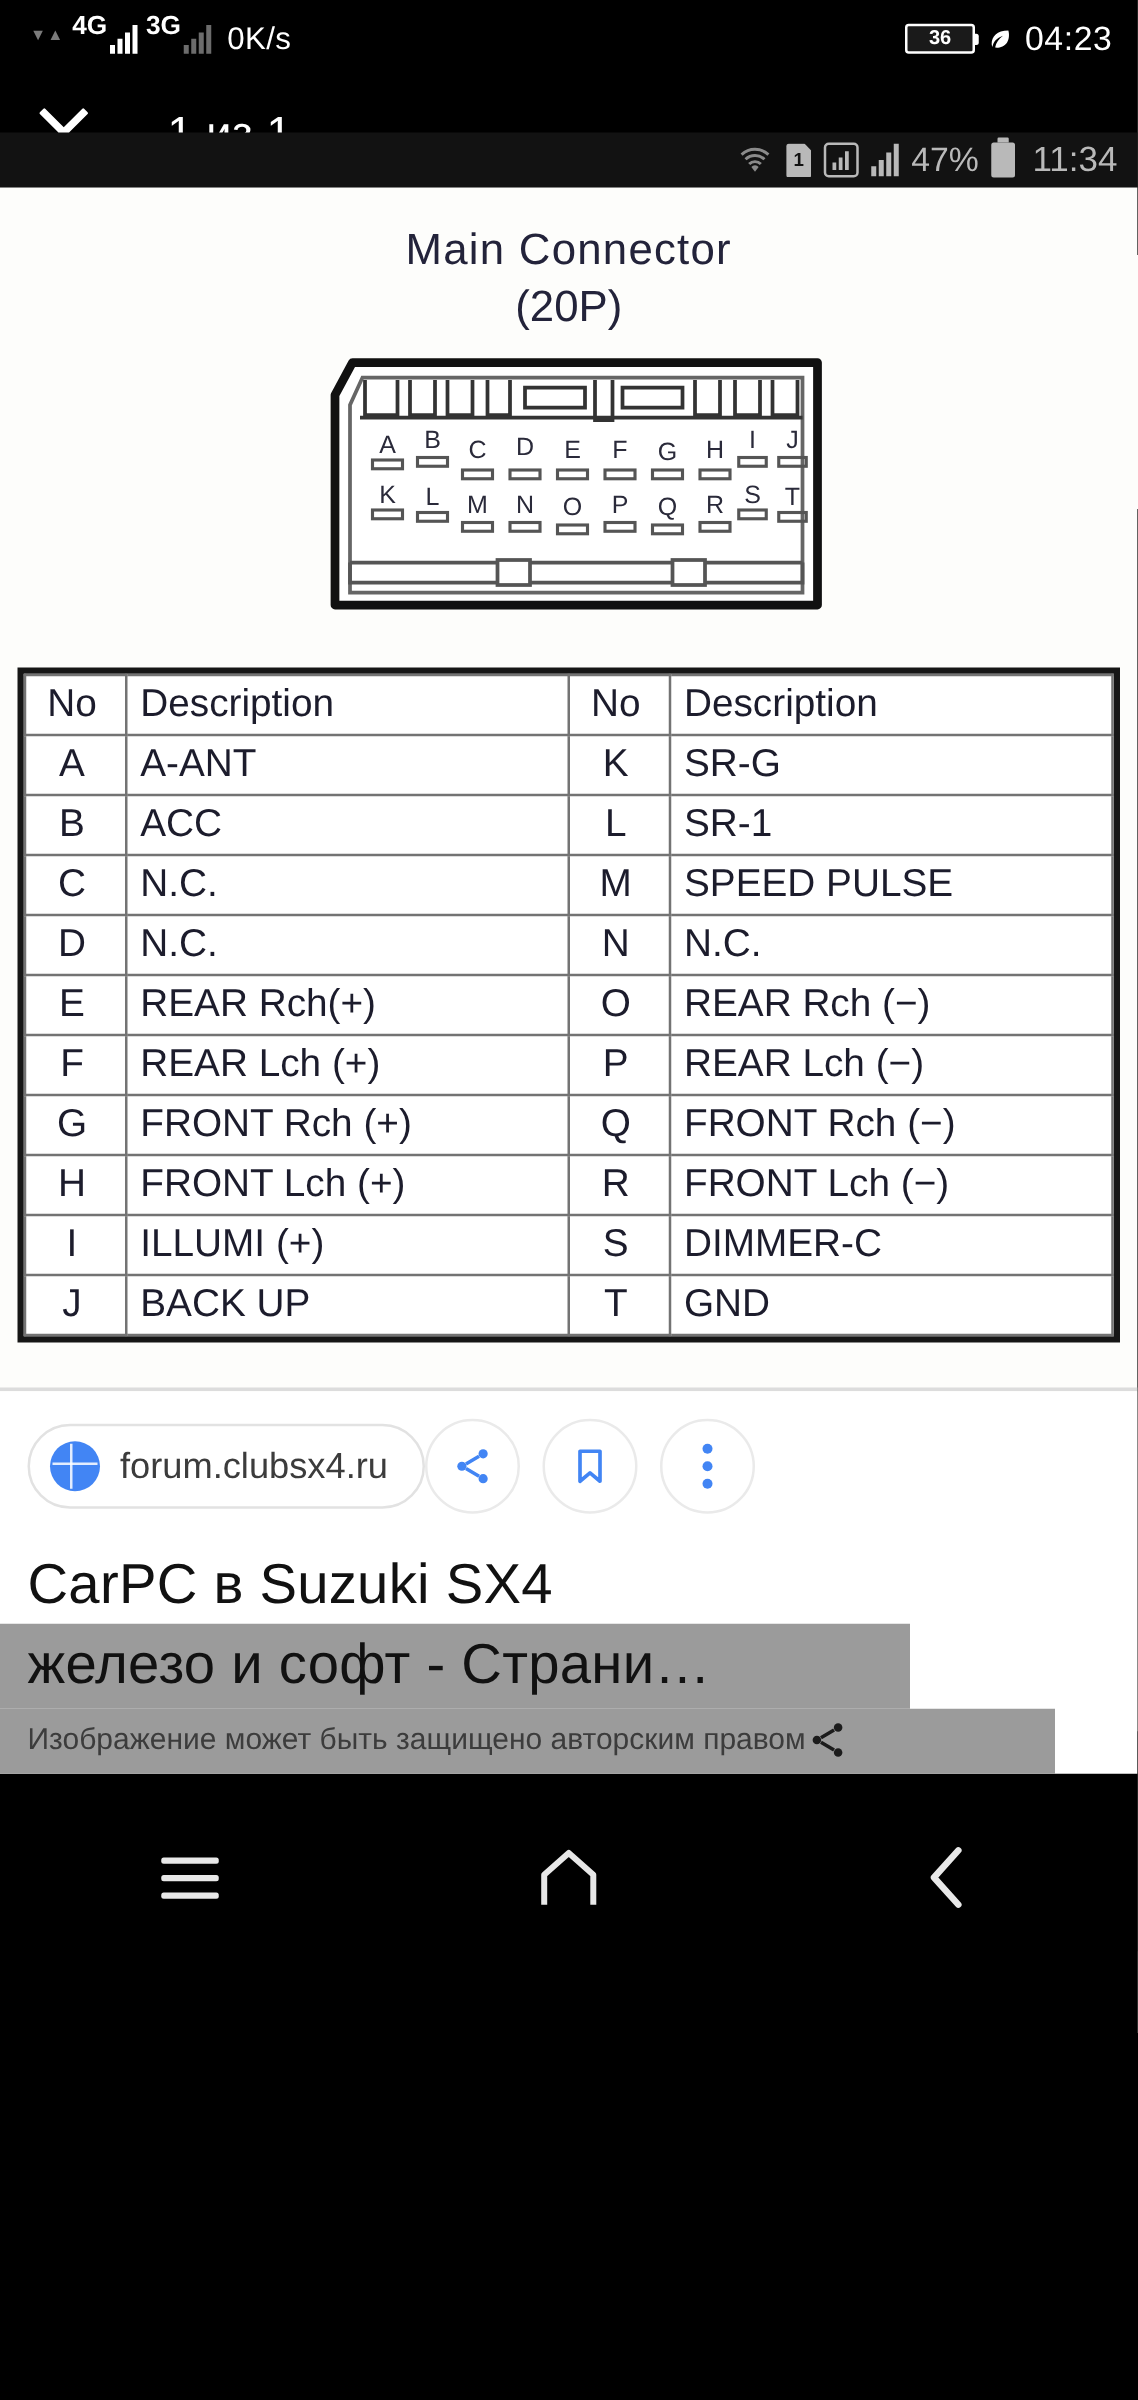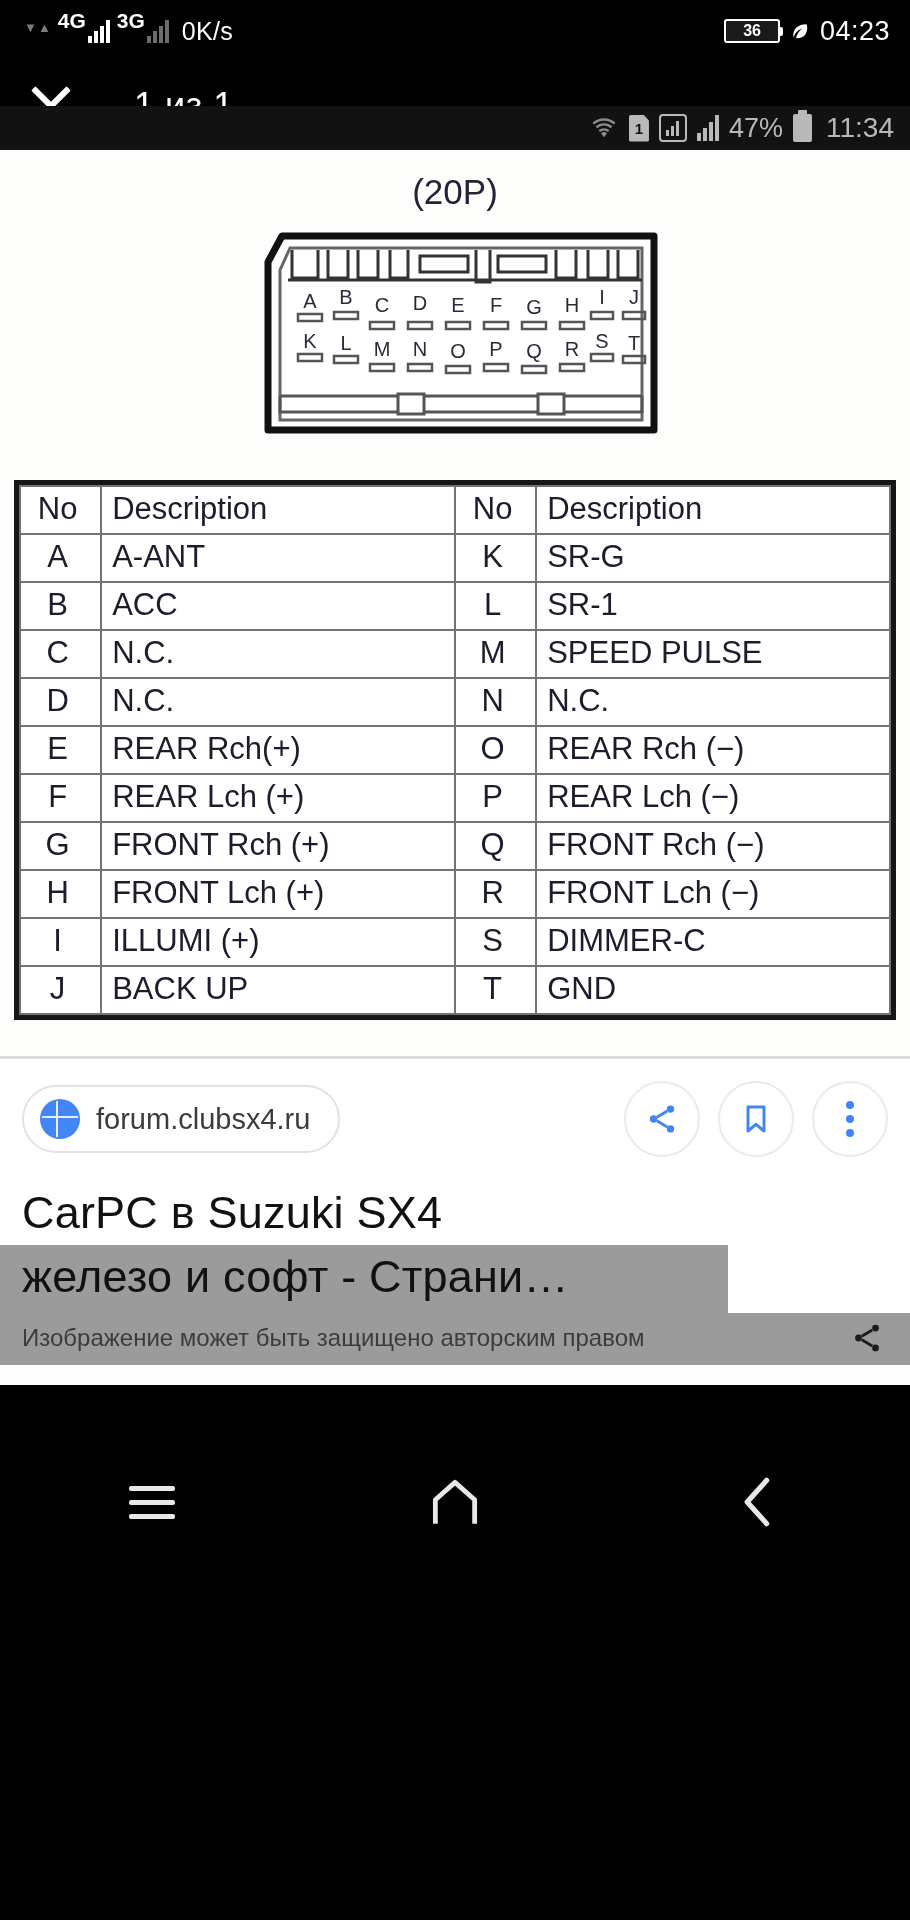--- a/index.html
+++ b/index.html
@@ -131,21 +131,21 @@
     padding: 4px 6px 6px 10px; text-align: left;
     height: 46px; white-space: nowrap;
   }
   table.pinout th { font-size: 31px; }
   .c-no  { width: 70px; text-align: center !important; padding-left:0 !important; }
   .c-desc{ width: 305px; border-radius: 21px; }
 
   
   .divider { height: 3px; background: #dcdcdc; }
   .footer { background: #fff; padding: 22px 22px 0 22px; }
-  .foot-row { display: flex; align-items: center; justify-content: space-between; }
+  .foot-row { display: flex; align-items: center; }
   .url-chip {
     display: flex; align-items: center; gap: 16px;
     border: 2px solid #e2e2e2; border-radius: 40px;
     padding: 12px 28px 12px 16px; background: #fff;
   }
   .globe {
     width: 40px; height: 40px; border-radius: 50%;
     background: #4285f4; position: relative; flex: none;
     overflow: hidden;
   }
@@ -170,22 +170,22 @@
     font-size: 45px; color: #111; margin-top: 30px; letter-spacing: .2px;
   }
   .page-title-2 {
     font-size: 45px; color: #111; margin-top: 6px; letter-spacing: .2px;
     background: #9b9b9b; padding: 6px 0 10px 0;
     position: relative; left: -22px; width: 728px; padding-left: 22px;
   }
   .copyright-bar {
     background: #9b9b9b; color: #3c3c3c; font-size: 24px;
     padding: 8px 22px 10px 22px;
-    position: relative; left:-22px; width: 910px;
-    display:flex; align-items:center; justify-content:space-between;
+    position: relative; left:-22px; width: 844px;
+    display:flex; align-items:center; 
   }
   .share-glyph-gray { margin-right: 4px; }
 
   
   .nav-filler { height: 58px; background: #000; }
   .nav-bar {
     height: 118px; background: #000;
     display: flex; align-items: center; justify-content: space-around;
   }
   .nav-btn { width: 110px; height: 80px; display:flex; align-items:center; justify-content:center; }
@@ -263,20 +263,21 @@
           <i></i>
         </span>
       <span class="inner-pct">47%</span>
       <span class="batt-gray"></span>
       <span class="inner-clock">11:34</span>
     </div>
   </div>
 
   <div class="doc">
 
+    <div class="conn-title">Main  Connector</div>
     <div class="conn-sub">(20P)</div>
 
     <div class="conn-wrap">
       <svg width="410" height="212" viewBox="0 0 410 212">
 
         <path d="M32 6 L378 6 L404 6 L404 200 L18 200 L18 32 Z" fill="#ffffff" stroke="#111111" stroke-width="7" stroke-linejoin="round"></path>
 
         <path d="M40 18 L392 18 L392 190 L30 190 L30 40 Z" fill="none" stroke="#666" stroke-width="3"></path>
 
         <g fill="none" stroke="#333" stroke-width="3">

